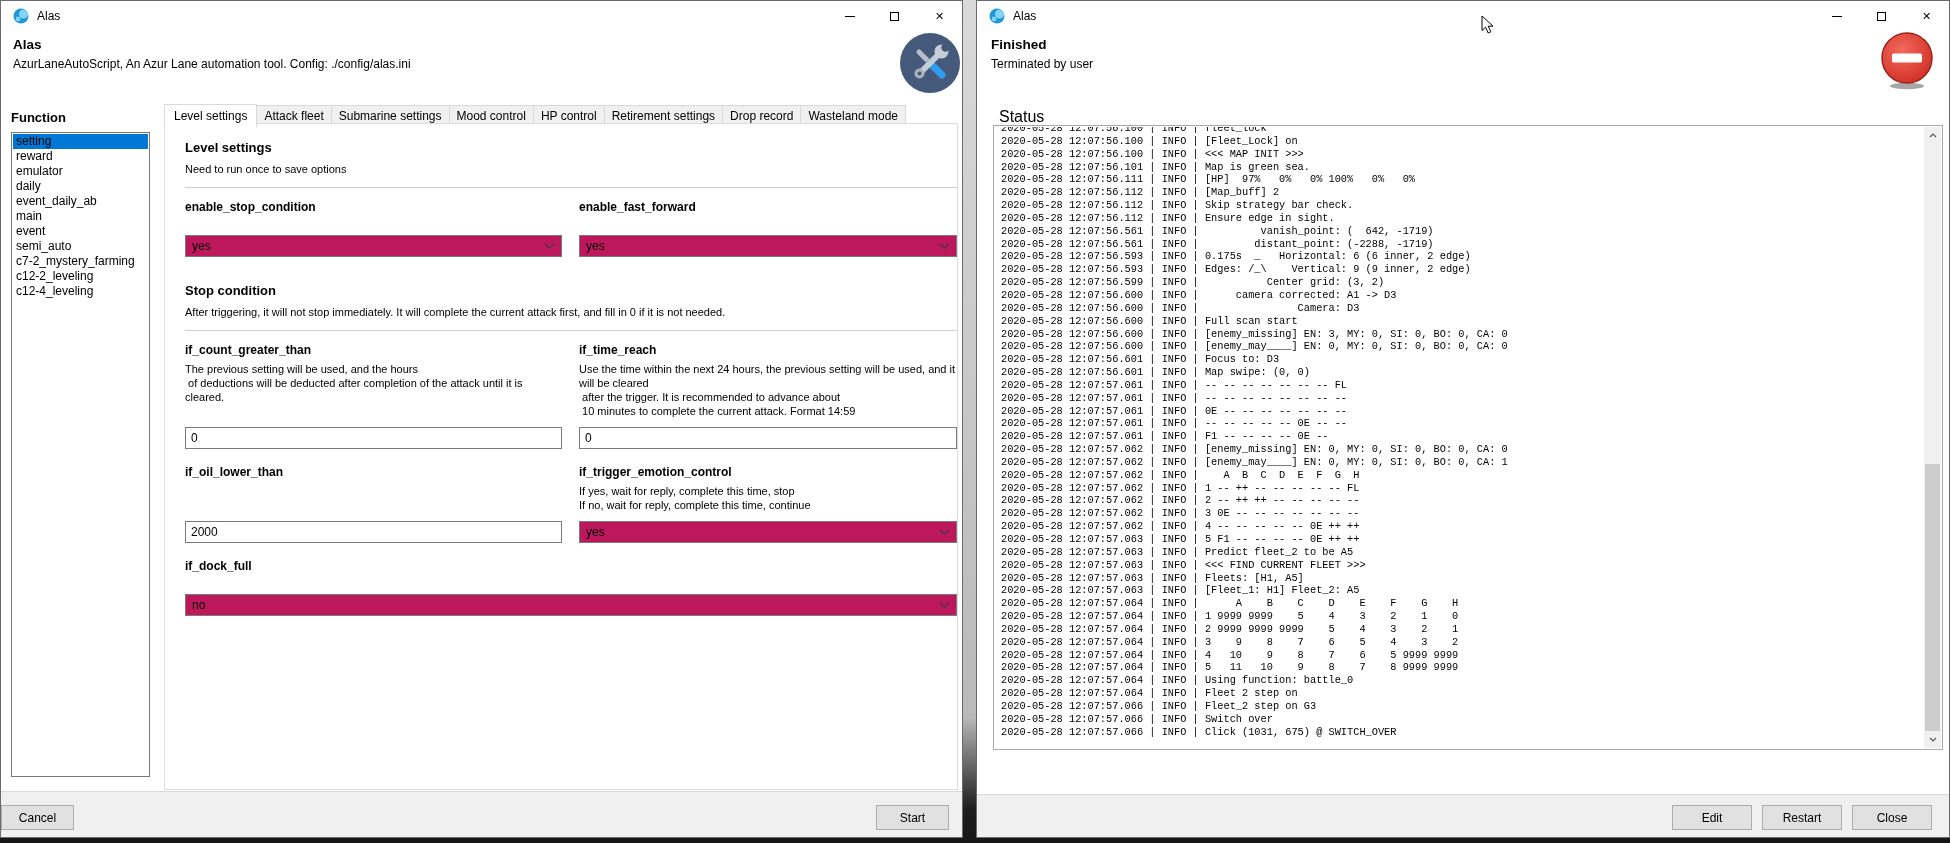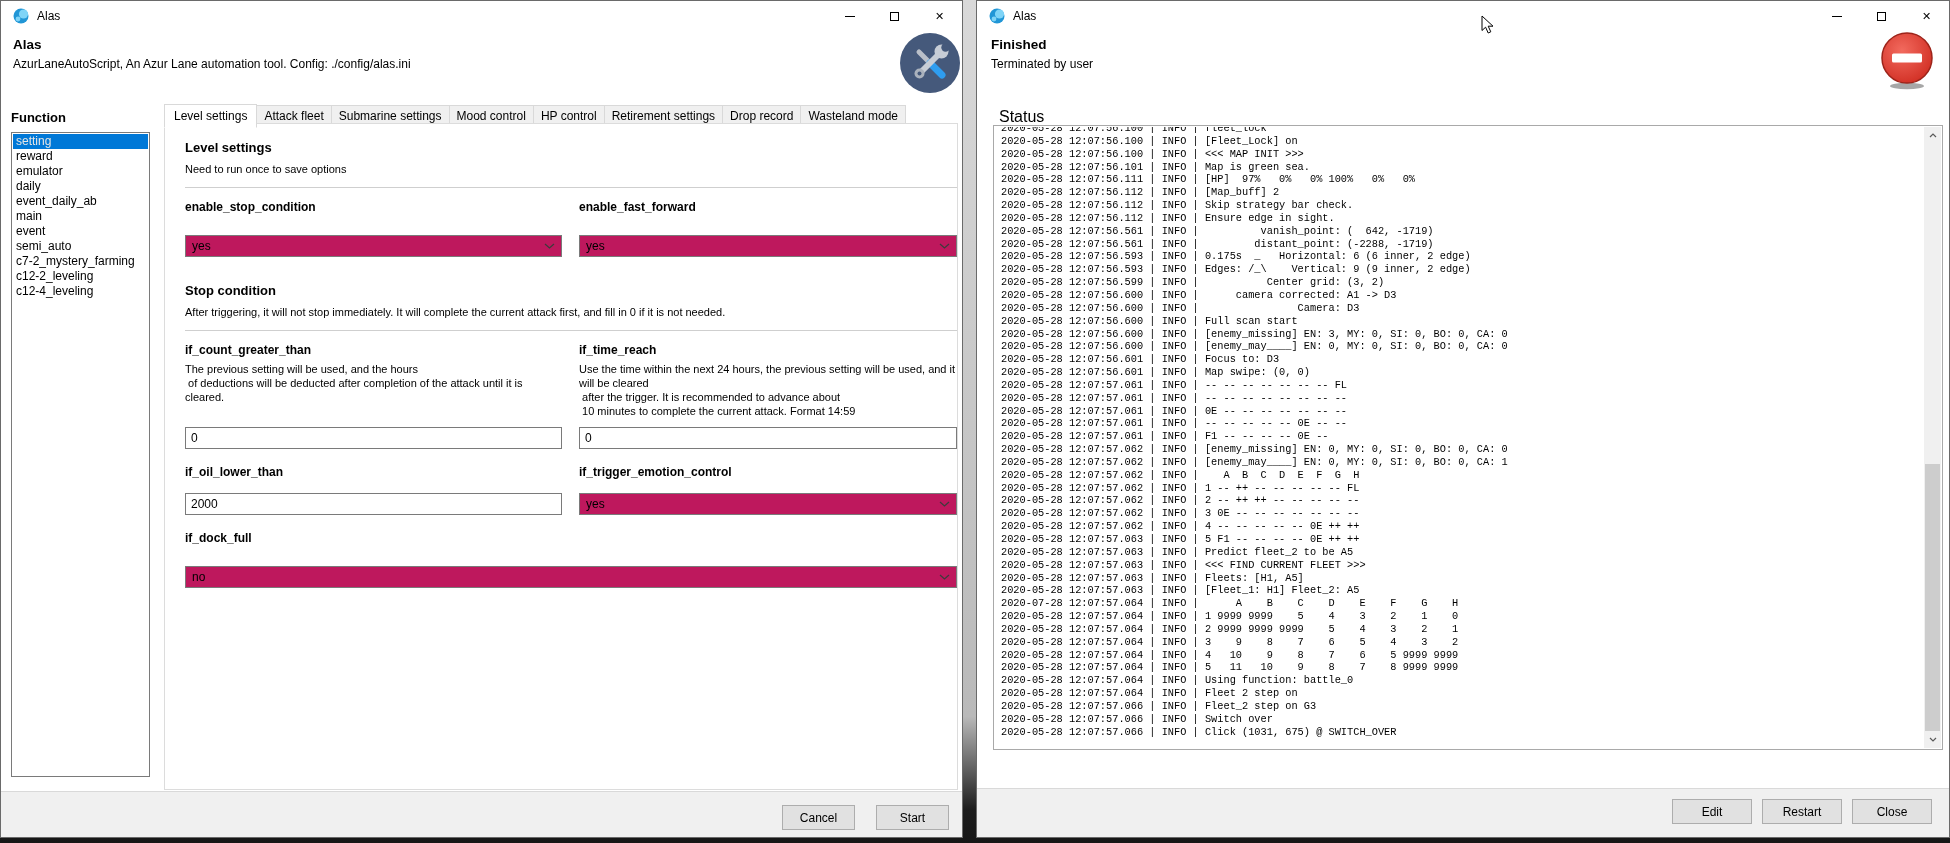--- a/index.html
+++ b/index.html
@@ -25,21 +25,21 @@
   .hdr-title { position:absolute; left:12px; top:36px; font-size:13.5px; font-weight:bold; }
   .hdr-sub   { position:absolute; left:12px; top:56px; font-size:12px; }
   .tools-badge { position:absolute; left:899px; top:32px; width:60px; height:60px; }
   .stop-badge  { position:absolute; left:902px; top:30px; width:56px; height:60px; }
 
   
   .fn-label { position:absolute; left:10px; top:109px; font-size:13px; font-weight:bold; }
   .fn-list { position:absolute; left:10px; top:131px; width:139px; height:645px;
              border:1px solid #7a7a7a; background:#fff; padding:1px; overflow:hidden; }
   .fn-item { font-size:12px; height:15px; line-height:15px; padding:0 3px; white-space:nowrap; }
-  .fn-item.selected { background:var(--selection,#0078d7); color:#e5e5e5; }
+  .fn-item.selected { background:var(--selection,#0078d7); color:#000000; }
 
   
   .tabbar { position:absolute; left:163px; top:103px; display:flex; align-items:flex-end; }
   .tab { font-size:12px; padding:3px 7px 3px; background:#f0f0f0; border:1px solid #d9d9d9;
          border-left-width:0; margin-bottom:0; position:relative; }
   .tab:first-child { border-left-width:1px; }
   .tab.selected { background:#fff; padding:4px 9px; border-left-width:1px; margin-bottom:-1px;
                   border-bottom:1px solid #fff; z-index:2; }
   .pane { position:absolute; left:163px; top:122px; width:794px; height:667px;
           border:1px solid #dcdcdc; background:#fff; padding:14px 2px 0 20px; overflow:hidden; }
@@ -58,22 +58,22 @@
   .tin { width:100%; height:22px; border:1px solid #7a7a7a; font-family:"Liberation Sans",sans-serif;
          font-size:12px; padding:0 5px; background:#fff; }
   .combo { height:22px; border:1px solid #7a7a7a; background:#be185d; display:flex; align-items:center;
            padding:0 6px; font-size:12px; justify-content:space-between; }
   .mt26 { margin-top:26px; }
   .mt18 { margin-top:16px; }
 
   
   .footer { position:absolute; left:0; right:0; bottom:0; background:#f0f0f0;
             border-top:1px solid #d9d9d9; display:flex; justify-content:flex-end; align-items:flex-start; }
-  #win-left  .footer { height:46px; padding:13px 13px 3px 0; gap:21px; }
-  #win-right .footer { height:49px; padding:10px 17px 0 7px; gap:10px; }
+  #win-left  .footer { height:46px; padding:13px 13px 3px 0; gap:21px;justify-content:space-between; }
+  #win-right .footer { height:43px; padding:10px 17px 0 7px; gap:10px; }
   .btn { height:25px; background:#e1e1e1; border:1px solid #adadad; font-size:12px;
          font-family:"Liberation Sans",sans-serif; }
   #win-left .btn { width:73px; } #win-right .btn { width:80px; }
 
   
   .status-label { position:absolute; left:22px; top:107px; font-size:16px; }
   .log-box { position:absolute; left:16px; top:124px; width:950px; height:625px;
              border:1px solid #a9a9a9; background:#fff; overflow:hidden; }
   .log-scroll { position:absolute; top:1px; bottom:1px; left:1px; right:18px; overflow:hidden; }
   .log-content { margin-top:-7px; padding:2px 0 0 6px; }
@@ -200,20 +200,22 @@
       </div>
     </div>
 
     <div class="row mt18">
       <div class="field">
         <div class="f-label">if_oil_lower_than</div>
         <input class="tin control" value="2000" style="">
       </div>
       <div class="field">
         <div class="f-label">if_trigger_emotion_control</div>
+        <div class="f-help">If yes, wait for reply, complete this time, stop
+If no, wait for reply, complete this time, continue</div>
         <div class="combo control" style="margin-top:9px">
           <span>yes</span>
           <svg width="11" height="6" viewBox="0 0 11 6">
               <polyline points="1,1 5.5,5 10,1" fill="none" stroke="#3c3c3c" stroke-width="1.2"></polyline>
             </svg>
         </div>
       </div>
     </div>
 
     <div class="row single mt18 gap16">
@@ -311,21 +313,21 @@
           <div class="log-line">2020-05-28 12:07:57.062 | INFO |    A  B  C  D  E  F  G  H</div>
           <div class="log-line">2020-05-28 12:07:57.062 | INFO | 1 -- ++ -- -- -- -- -- FL</div>
           <div class="log-line">2020-05-28 12:07:57.062 | INFO | 2 -- ++ ++ -- -- -- -- --</div>
           <div class="log-line">2020-05-28 12:07:57.062 | INFO | 3 0E -- -- -- -- -- -- --</div>
           <div class="log-line">2020-05-28 12:07:57.062 | INFO | 4 -- -- -- -- -- 0E ++ ++</div>
           <div class="log-line">2020-05-28 12:07:57.063 | INFO | 5 F1 -- -- -- -- 0E ++ ++</div>
           <div class="log-line">2020-05-28 12:07:57.063 | INFO | Predict fleet_2 to be A5</div>
           <div class="log-line">2020-05-28 12:07:57.063 | INFO | &lt;&lt;&lt; FIND CURRENT FLEET &gt;&gt;&gt;</div>
           <div class="log-line">2020-05-28 12:07:57.063 | INFO | Fleets: [H1, A5]</div>
           <div class="log-line">2020-05-28 12:07:57.063 | INFO | [Fleet_1: H1] Fleet_2: A5</div>
-          <div class="log-line">2020-07-28 12:07:57.064 | INFO |      A    B    C    D    E    F    G    H</div>
+          <div class="log-line">2020-05-28 12:07:57.064 | INFO |      A    B    C    D    E    F    G    H</div>
           <div class="log-line">2020-05-28 12:07:57.064 | INFO | 1 9999 9999    5    4    3    2    1    0</div>
           <div class="log-line">2020-05-28 12:07:57.064 | INFO | 2 9999 9999 9999    5    4    3    2    1</div>
           <div class="log-line">2020-05-28 12:07:57.064 | INFO | 3    9    8    7    6    5    4    3    2</div>
           <div class="log-line">2020-05-28 12:07:57.064 | INFO | 4   10    9    8    7    6    5 9999 9999</div>
           <div class="log-line">2020-05-28 12:07:57.064 | INFO | 5   11   10    9    8    7    8 9999 9999</div>
           <div class="log-line">2020-05-28 12:07:57.064 | INFO | Using function: battle_0</div>
           <div class="log-line">2020-05-28 12:07:57.064 | INFO | Fleet 2 step on</div>
           <div class="log-line">2020-05-28 12:07:57.066 | INFO | Fleet_2 step on G3</div>
           <div class="log-line">2020-05-28 12:07:57.066 | INFO | Switch over</div>
           <div class="log-line">2020-05-28 12:07:57.066 | INFO | Click (1031, 675) @ SWITCH_OVER</div>

